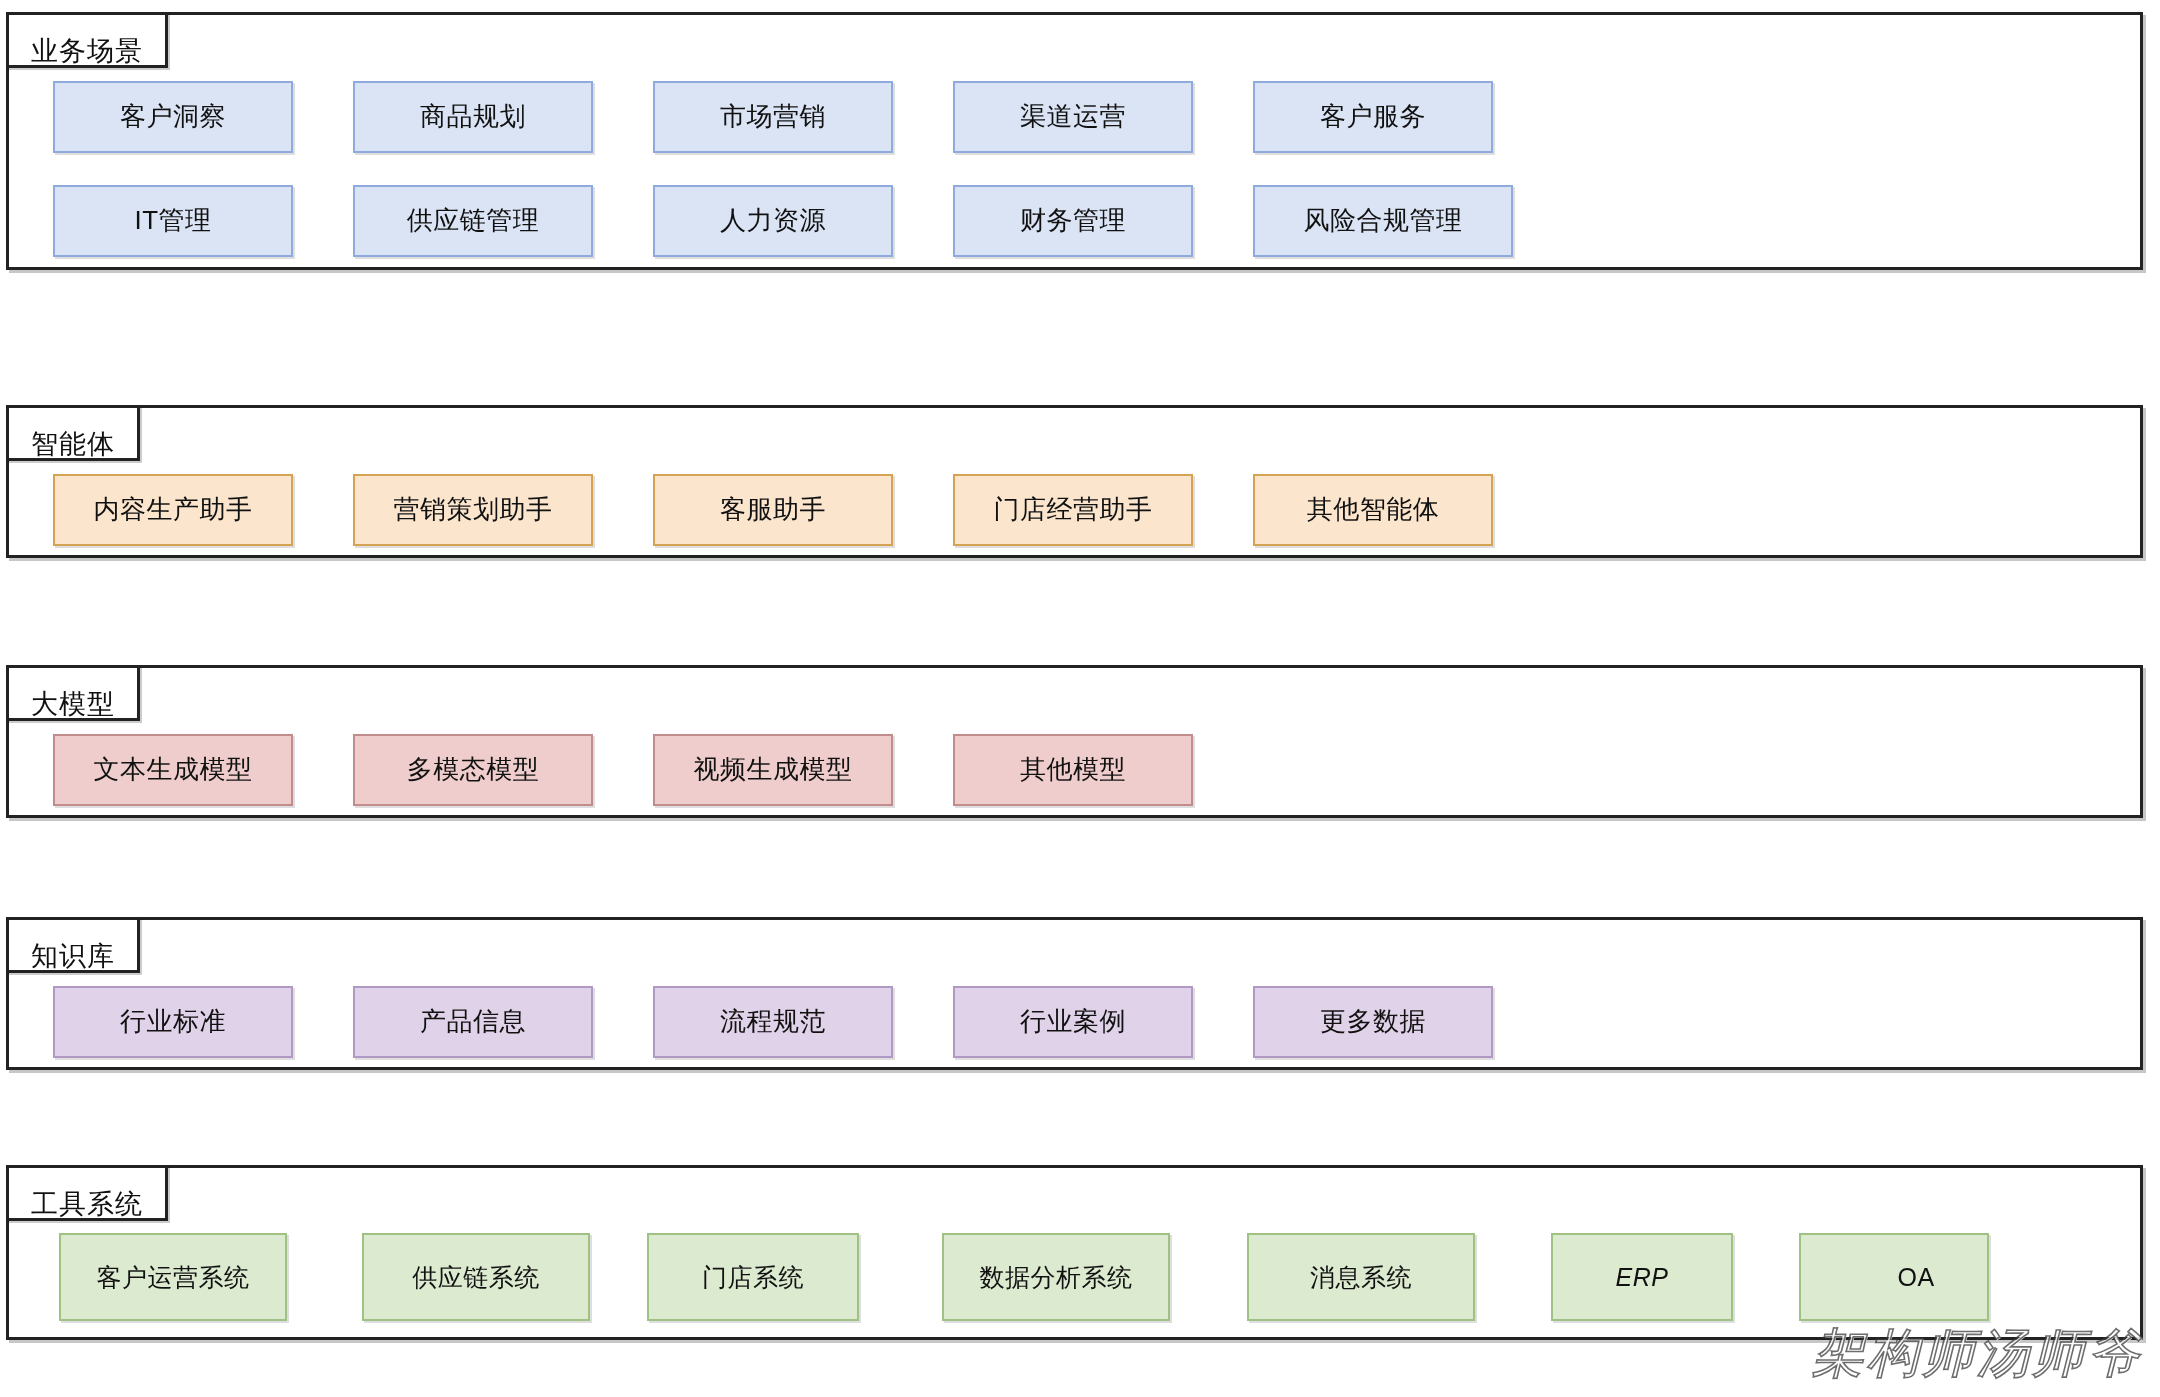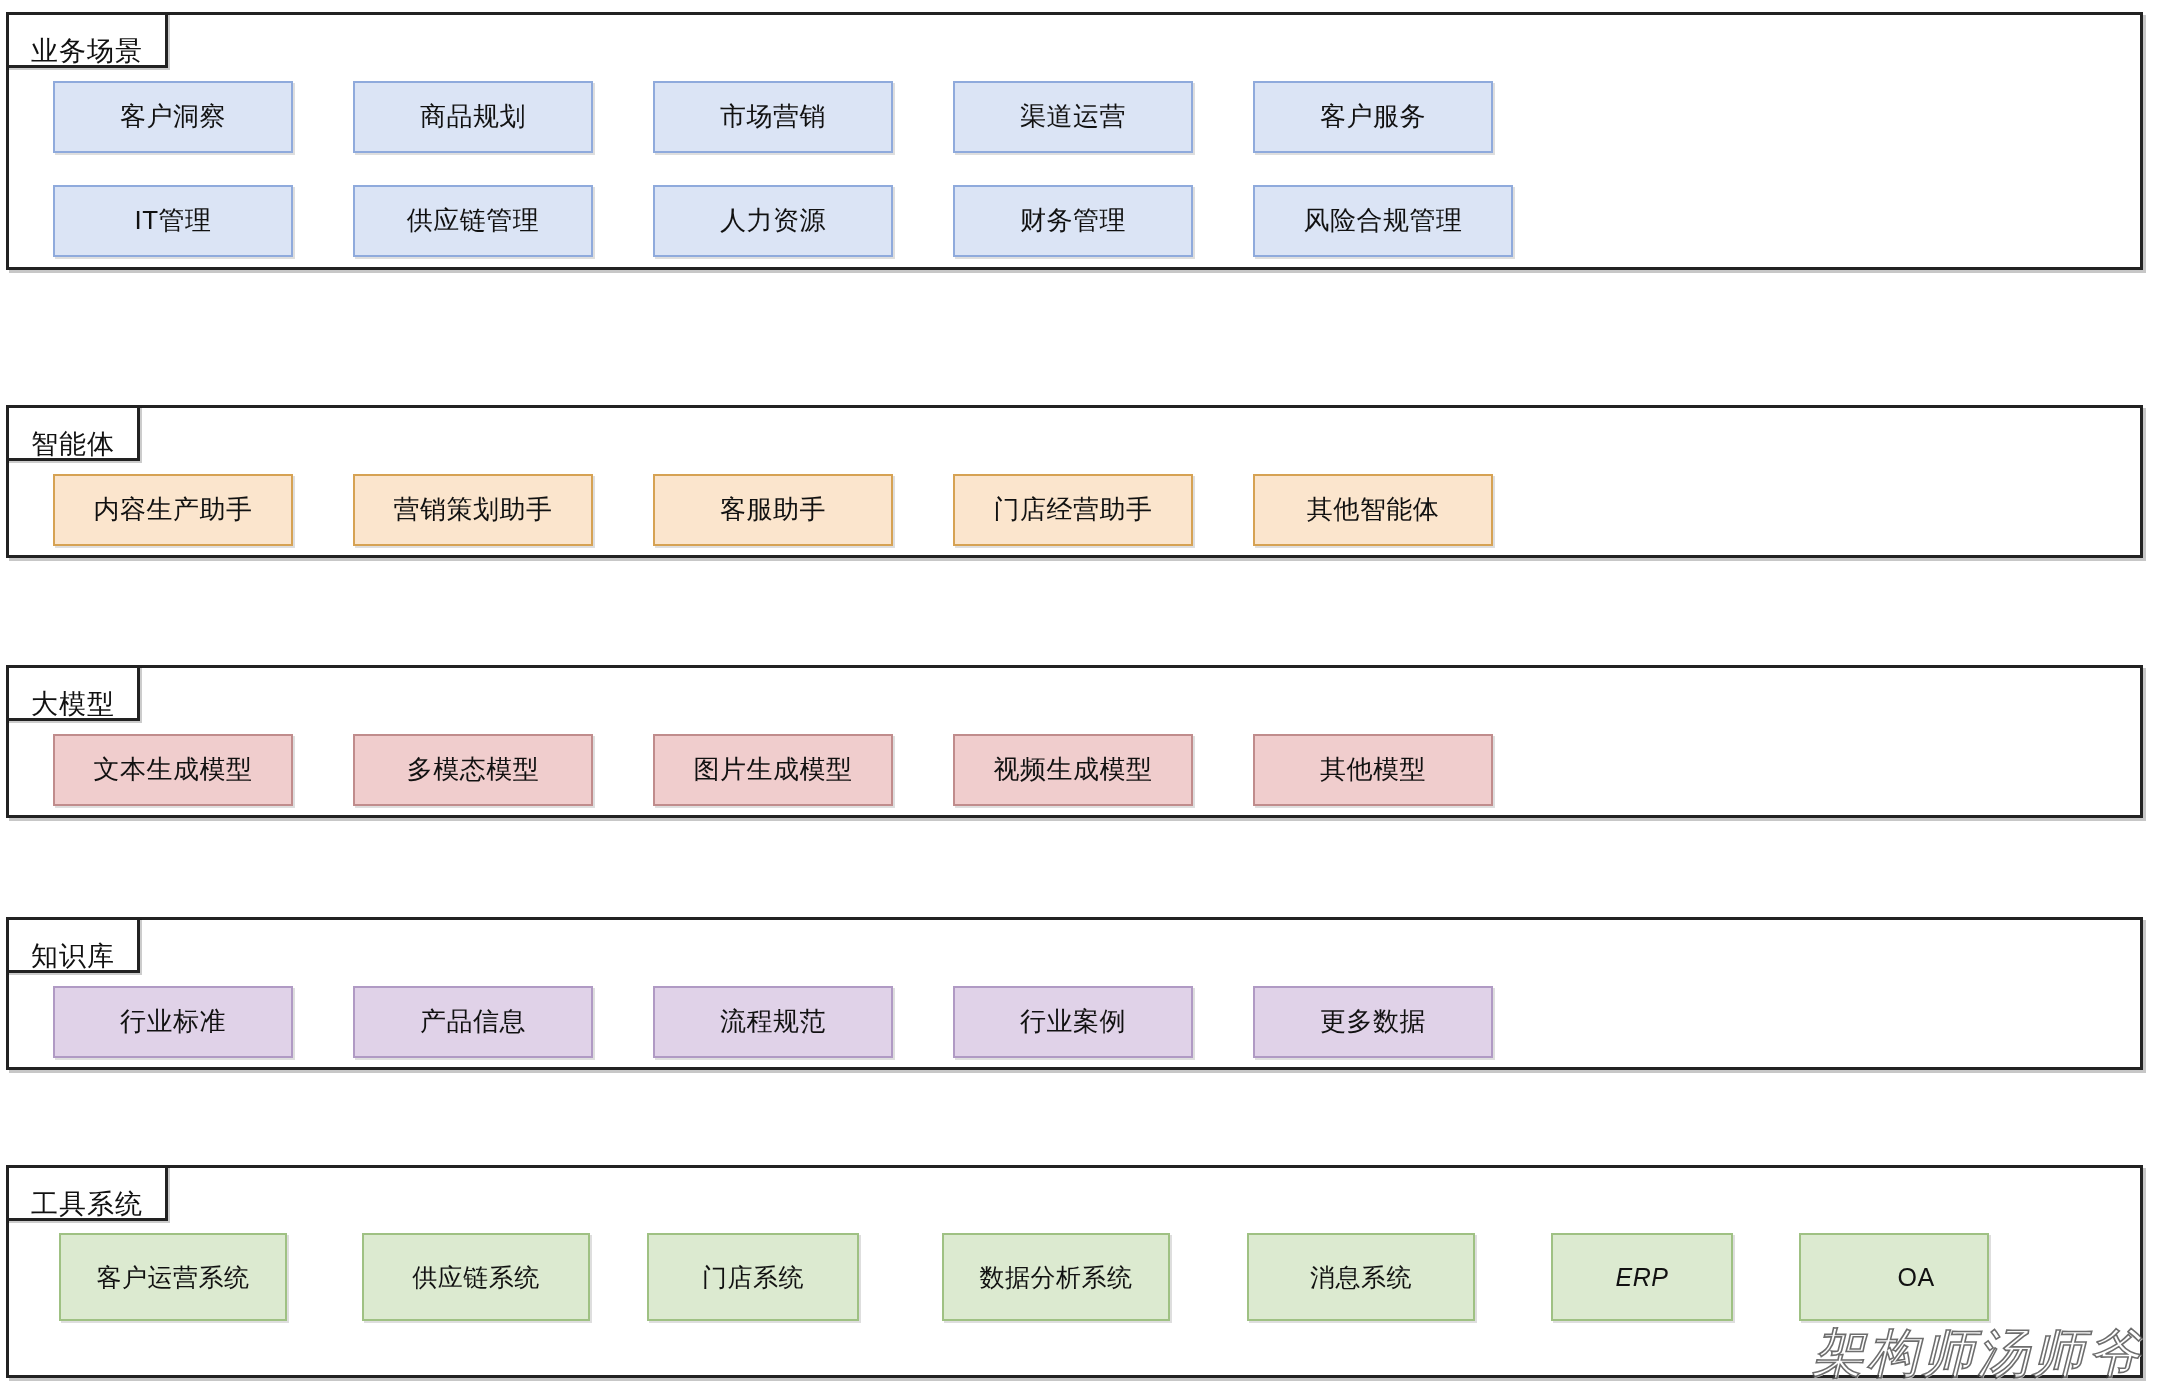--- a/index.html
+++ b/index.html
@@ -175,23 +175,20 @@
     </div>
 
     <div class="row" style="left:44px; top:66px; width:2050px; height:72px;">
       <div class="node red" style="width:240px;height:72px;margin-right:60px;">
           <span>文本生成模型</span>
         </div>
       <div class="node red" style="width:240px;height:72px;margin-right:60px;">
           <span>多模态模型</span>
         </div>
       <div class="node red" style="width:240px;height:72px;margin-right:60px;">
-          <span>图片生成模型</span>
-        </div>
-      <div class="node red" style="width:240px;height:72px;margin-right:60px;">
           <span>视频生成模型</span>
         </div>
       <div class="node red" style="width:240px;height:72px;">
           <span>其他模型</span>
         </div>
     </div>
   </div>
 
   <div class="section" style="left:6px; top:917px; width:2137px; height:153px;">
     <div class="section-tab">
@@ -210,21 +207,21 @@
         </div>
       <div class="node purple" style="width:240px;height:72px;margin-right:60px;">
           <span>行业案例</span>
         </div>
       <div class="node purple" style="width:240px;height:72px;">
           <span>更多数据</span>
         </div>
     </div>
   </div>
 
-  <div class="section" style="left:6px; top:1165px; width:2137px; height:213px;">
+  <div class="section" style="left:6px; top:1165px; width:2137px; height:175px;">
     <div class="section-tab">
       <span class="section-tab-label">工具系统</span>
     </div>
 
     <div class="row" style="left:50px; top:65px; width:2040px; height:88px;">
       <div class="node green" style="width:228px;height:88px;margin-right:75px;font-size:25px;">
           <span>客户运营系统</span>
         </div>
       <div class="node green" style="width:228px;height:88px;margin-right:57px;font-size:25px;text-align:right;">
           <span>供应链系统</span>

